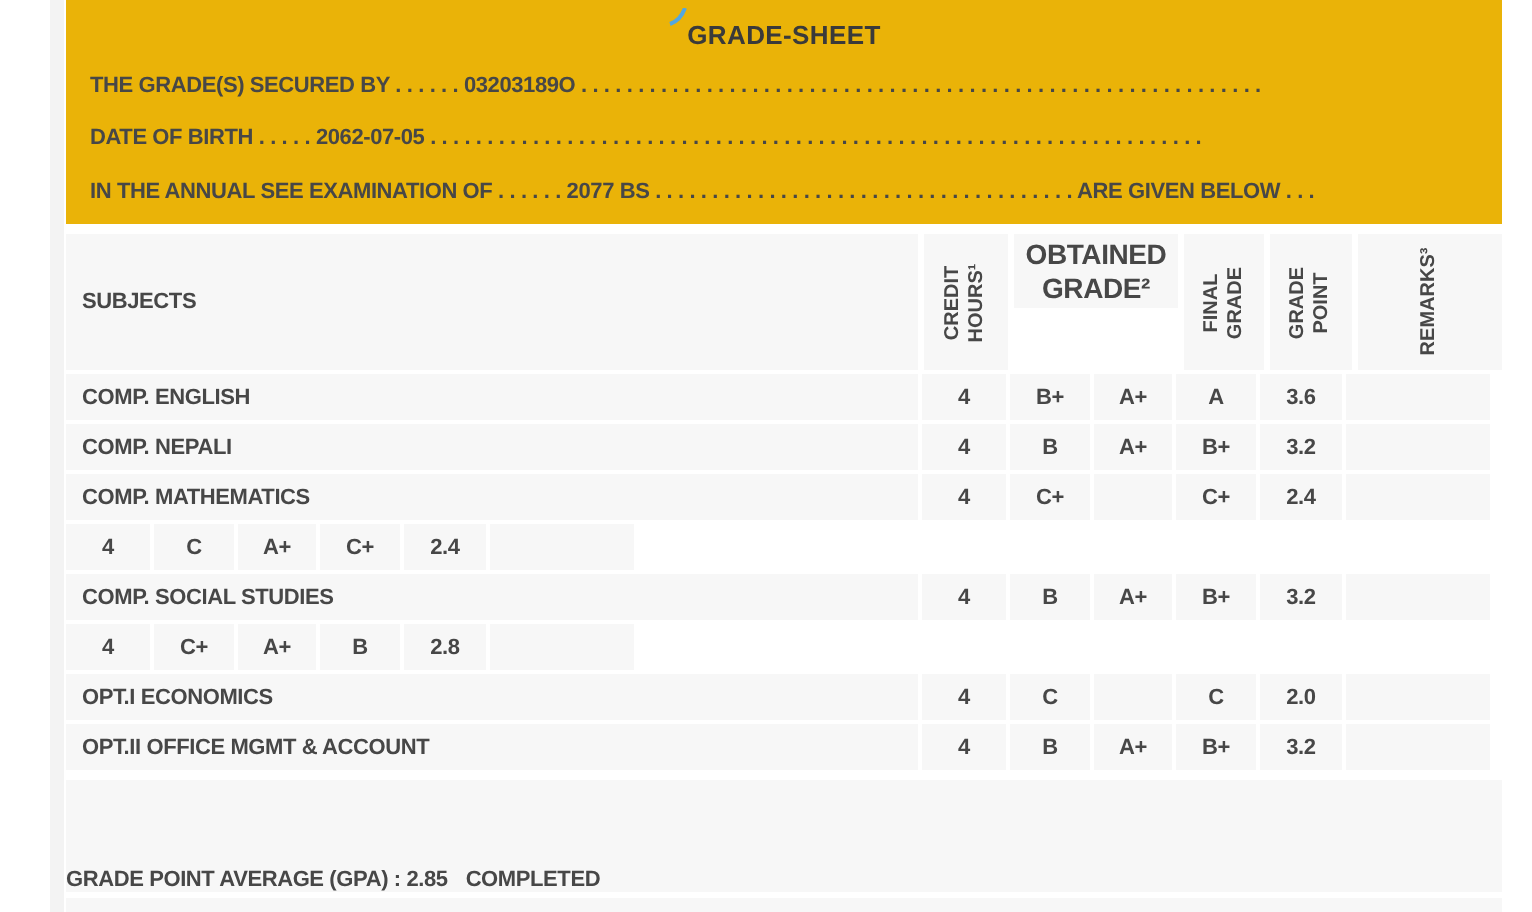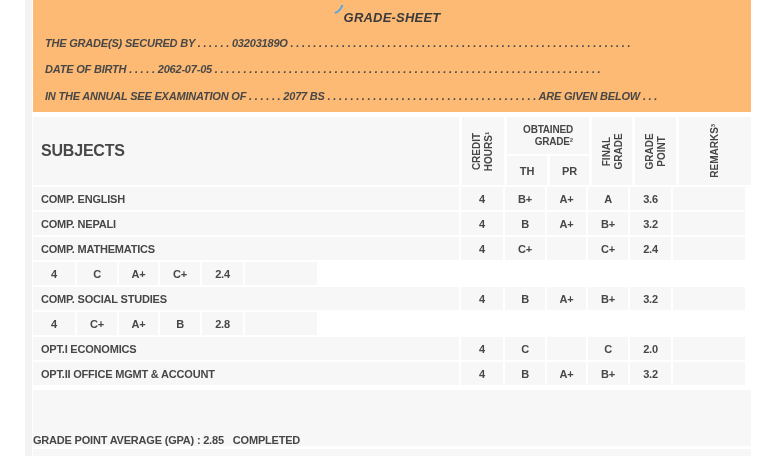--- a/index.html
+++ b/index.html
@@ -6,45 +6,45 @@
   html,body { background:#ffffff; }
   body { font-family:"Liberation Sans","DejaVu Sans",sans-serif; }
   #stage {
     position:relative; width:766px; height:456px; background:#ffffff;
     overflow:hidden; color:#454545; font-weight:700; letter-spacing:-0.2px;
   }
   .left-gutter { position:absolute; left:25px; top:0; width:7px; height:456px; background:#f3f3f3; }
   .content { position:absolute; left:33px; top:0; width:718px; height:456px; }
 
   
-  .doc-head { position:relative; width:100%; height:112px; background:#fdba74;font-style:italic; }
+  .doc-head { position:relative; width:100%; height:112px; background:#eab308; }
   .doc-title { position:absolute; top:10px; left:0; width:100%; text-align:center;
                font-size:13px; color:#3a3a3a; letter-spacing:0.2px; }
   .glyph-tail { position:absolute; top:0; left:301px; }
   .dot-line { position:absolute; left:12px; right:16px; height:14px; font-size:11px;
               white-space:nowrap; overflow:hidden; color:#474747; }
   .l1 { top:37px; } .l2 { top:63px; } .l3 { top:90px; }
 
   
   .gtable { position:absolute; left:0; top:117px; width:718px; }
   .hrow { display:flex; gap:3px; height:68px; margin-bottom:2px; }
   .trow { display:flex; gap:2px; height:23px; margin-bottom:2px; }
   .cell { background:#f7f7f7; display:flex; align-items:center; justify-content:center;
           font-size:11px; color:#474747; flex:0 0 auto; }
   .c-subj { width:426px; justify-content:flex-start; padding-left:8px; }
   .c-credit { width:42px; } .c-th { width:40px; } .c-pr { width:39px; }
   .c-final { width:40px; } .c-gp { width:41px; } .c-rem { width:72px; }
   .vtext { transform:rotate(-90deg); white-space:pre-line; text-align:center;
            line-height:1.15; font-size:10px; letter-spacing:0; }
   .obt-group { width:82px; display:flex; flex-direction:column; gap:2px; flex:0 0 auto; }
   .obt-top { height:37px; background:#f7f7f7; display:flex; align-items:center; justify-content:center;
-             white-space:pre-line; text-align:right; line-height:1.2; font-size:10px; color:#474747; }
+             white-space:pre-line; text-align:center; line-height:1.2; font-size:14px; color:#474747; }
   .obt-sub { display:flex; gap:3px; height:29px; }
   .obt-sub .cell { height:29px; }
-  .hcell-subjects { font-size:16px; }
+  .hcell-subjects { font-size:11px; }
 
   
   .gfooter { position:absolute; left:0; top:390px; width:718px; height:56px; background:#f7f7f7;
              display:flex; flex-direction:row; align-items:flex-end; padding:11px 7px 0 0; gap:9px; }
   .gpa-line { font-size:11px; color:#474747; white-space:nowrap; }
   .status-line { font-size:11px; color:#474747; }
   .bottom-strip { position:absolute; left:0; top:449px; width:718px; height:10px; background:#f7f7f7; }
 </style>
 </head>
 <body>
@@ -71,24 +71,20 @@
 
       <div class="hrow">
         <div class="cell c-subj hcell-subjects">SUBJECTS</div>
         <div class="cell c-credit">
           <span class="vtext">CREDIT
 HOURS¹</span>
         </div>
         <div class="obt-group">
           <div class="obt-top">OBTAINED
 GRADE²</div>
-          <div class="obt-sub">
-            <div class="cell c-th">TH</div>
-            <div class="cell c-pr">PR</div>
-          </div>
         </div>
         <div class="cell c-final">
           <span class="vtext">FINAL
 GRADE</span>
         </div>
         <div class="cell c-gp">
           <span class="vtext">GRADE
 POINT</span>
         </div>
         <div class="cell c-rem">

